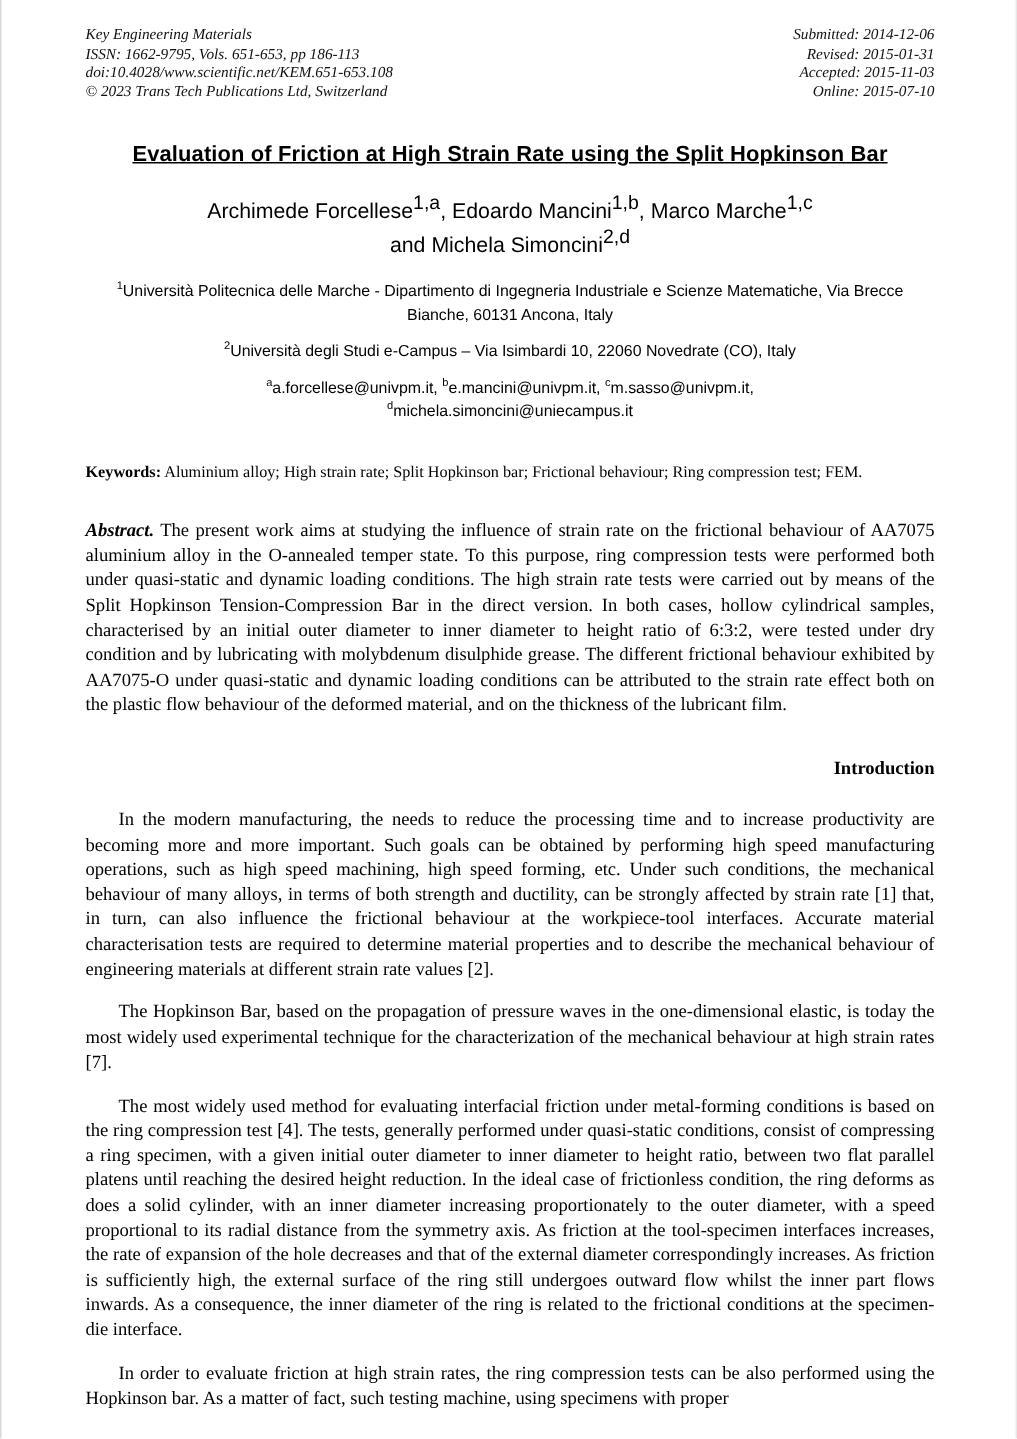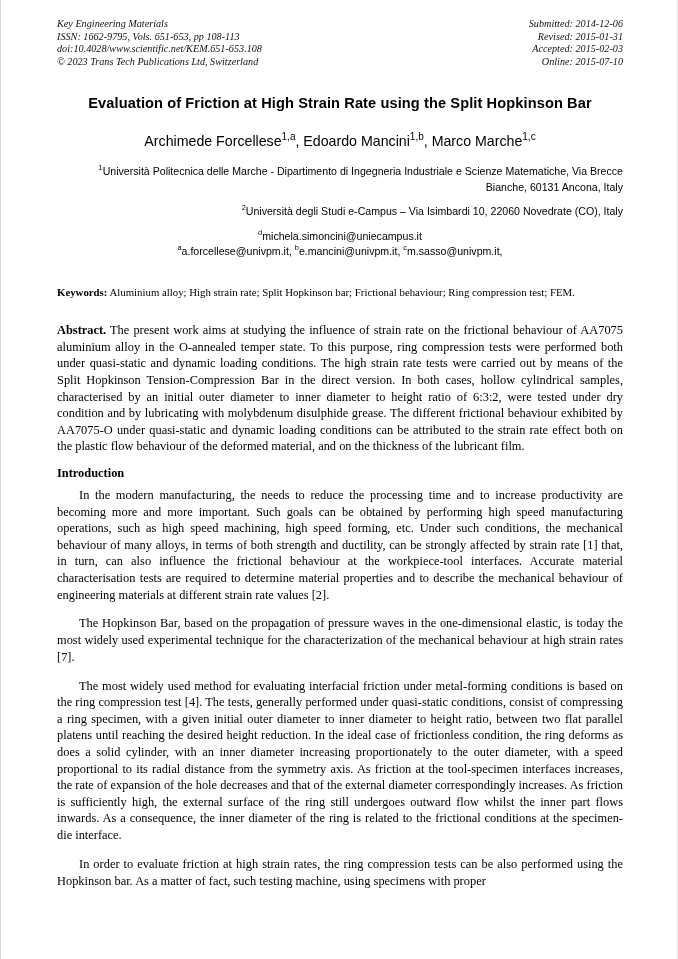--- a/index.html
+++ b/index.html
@@ -43,45 +43,46 @@
 
   
   .title {
     margin-top: 26px;
     text-align: center;
     font-family: "Liberation Sans", sans-serif;
     font-weight: bold;
     font-size: 14.6px;
     line-height: 18px;
     letter-spacing: 0.1px;
+    text-decoration: underline;
   }
 
   
   .authors {
     margin-top: 18px;
     text-align: center;
     font-family: "Liberation Sans", sans-serif;
     font-size: 14.2px;
     line-height: 23px;
   }
   .authors sup {
-    font-size: 10px;
+    font-size: 13px;
     vertical-align: super;
     line-height: 0;
   }
 
   
   .affil {
     margin-top: 11px;
     text-align: center;
     font-family: "Liberation Sans", sans-serif;
     font-size: 10.6px;
     line-height: 15.4px;
   }
-  .affil .block { margin-bottom: 9px; text-align: right; }
+  .affil .block { margin-bottom: 9px; }
   .affil sup {
     font-size: 7.4px;
     vertical-align: super;
     line-height: 0;
   }
   .emails {
     text-align: center;
     font-family: "Liberation Sans", sans-serif;
     font-size: 10.6px;
     line-height: 15px;
@@ -105,83 +106,87 @@
   }
 
   
   .abstract {
     margin-top: 22px;
     font-family: "Liberation Serif", serif;
     font-size: 12.4px;
     line-height: 16.6px;
     text-align: justify;
   }
-  .abstract .lead { font-weight: bold; }
+  .abstract .lead { font-weight: bold; font-style: italic; }
 
   
   .section-head {
-    margin-top: 10px;
+    margin-top: 26px;
     font-family: "Liberation Serif", serif;
     font-weight: bold;
     font-size: 12.4px;
     line-height: 16px;
+    text-align: right;
   }
   .body-par {
     font-family: "Liberation Serif", serif;
     font-size: 12.4px;
     line-height: 16.6px;
     text-align: justify;
     text-indent: 22px;
     margin-top: 3px;
   }
-  .body-par.first { margin-top: 6px; }
+  .body-par.first { margin-top: 18px; }
 </style>
 </head>
 <body>
 
 <div class="page">
 
   <div class="masthead">
     <div class="left">
       <div>Key Engineering Materials</div>
-      <div>ISSN: 1662-9795, Vols. 651-653, pp 108-113</div>
+      <div>ISSN: 1662-9795, Vols. 651-653, pp 186-113</div>
       <div>doi:10.4028/www.scientific.net/KEM.651-653.108</div>
       <div>© 2023 Trans Tech Publications Ltd, Switzerland</div>
     </div>
     <div class="right">
       <div>Submitted: 2014-12-06</div>
       <div>Revised: 2015-01-31</div>
-      <div>Accepted: 2015-02-03</div>
+      <div>Accepted: 2015-11-03</div>
       <div>Online: 2015-07-10</div>
     </div>
   </div>
 
   <div class="title">Evaluation of Friction at High Strain Rate using the Split Hopkinson Bar</div>
 
   <div class="authors">
     <div>
       <span>Archimede Forcellese</span><sup>1,a</sup><span>, </span><span>Edoardo Mancini</span><sup>1,b</sup><span>, </span><span>Marco Marche</span><sup>1,c</sup>
+    </div>
+    <div>
+      <span>and </span><span>Michela Simoncini</span><sup>2,d</sup>
     </div>
   </div>
 
   <div class="affil">
     <div class="block">
       <sup>1</sup><span>Università Politecnica delle Marche - Dipartimento di Ingegneria Industriale e Scienze Matematiche, Via Brecce Bianche, 60131 Ancona, Italy</span>
     </div>
     <div class="block">
       <sup>2</sup><span>Università degli Studi e-Campus – Via Isimbardi 10, 22060 Novedrate (CO), Italy</span>
     </div>
   </div>
 
   <div class="emails">
     <div>
+      <sup>a</sup><span>a.forcellese@univpm.it, </span><sup>b</sup><span>e.mancini@univpm.it, </span><sup>c</sup><span>m.sasso@univpm.it,</span>
+    </div>
+    <div>
       <sup>d</sup><span>michela.simoncini@uniecampus.it</span>
-    </div>
-    <div>
-      <sup>a</sup><span>a.forcellese@univpm.it, </span><sup>b</sup><span>e.mancini@univpm.it, </span><sup>c</sup><span>m.sasso@univpm.it,</span>
     </div>
   </div>
 
   <div class="keywords">
     <span class="lead">Keywords:</span><span> Aluminium alloy; High strain rate; Split Hopkinson bar; Frictional behaviour; Ring compression test; FEM.</span>
   </div>
 
   <div class="abstract">
     <span class="lead">Abstract.</span><span> The present work aims at studying the influence of strain rate on the frictional behaviour of AA7075 aluminium alloy in the O-annealed temper state. To this purpose, ring compression tests were performed both under quasi-static and dynamic loading conditions. The high strain rate tests were carried out by means of the Split Hopkinson Tension-Compression Bar in the direct version. In both cases, hollow cylindrical samples, characterised by an initial outer diameter to inner diameter to height ratio of 6:3:2, were tested under dry condition and by lubricating with molybdenum disulphide grease. The different frictional behaviour exhibited by AA7075-O under quasi-static and dynamic loading conditions can be attributed to the strain rate effect both on the plastic flow behaviour of the deformed material, and on the thickness of the lubricant film.</span>
   </div>

